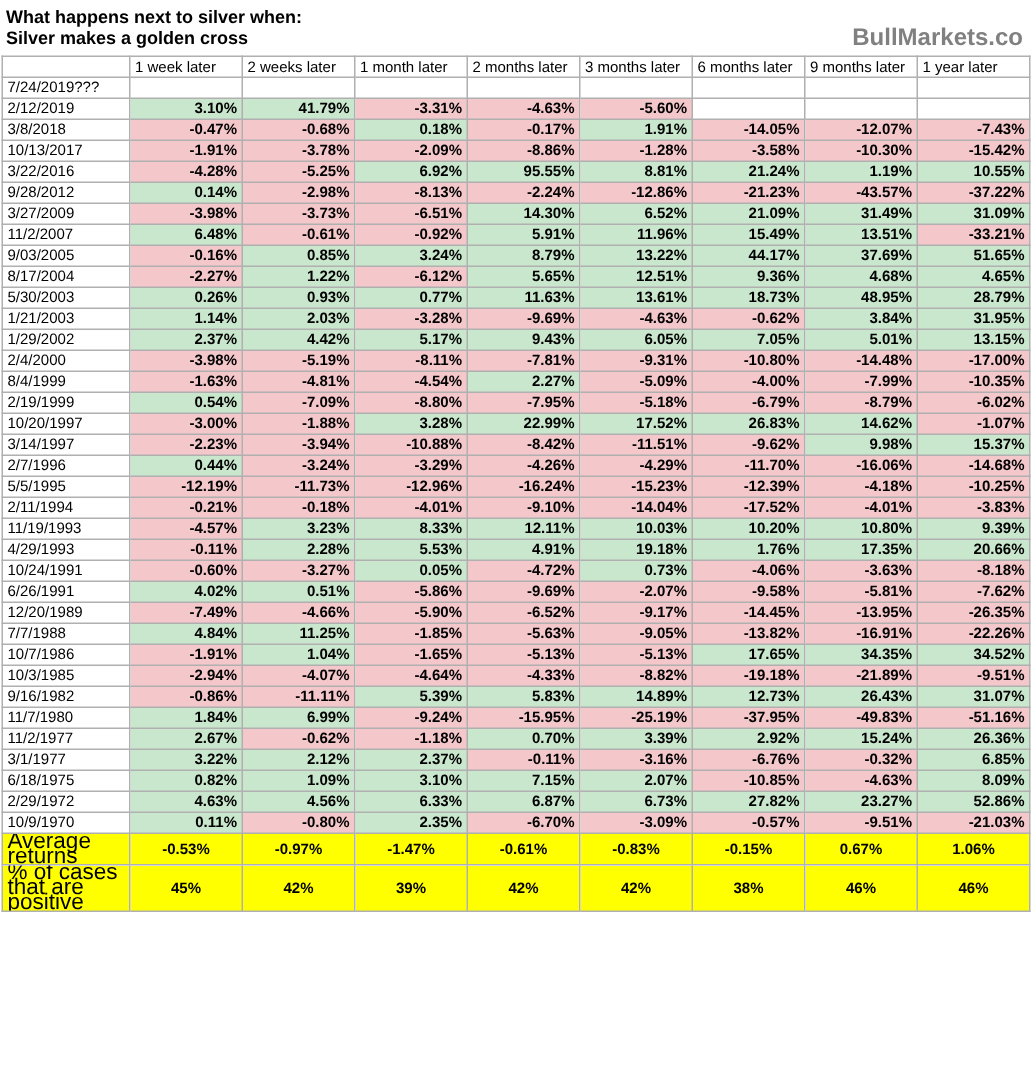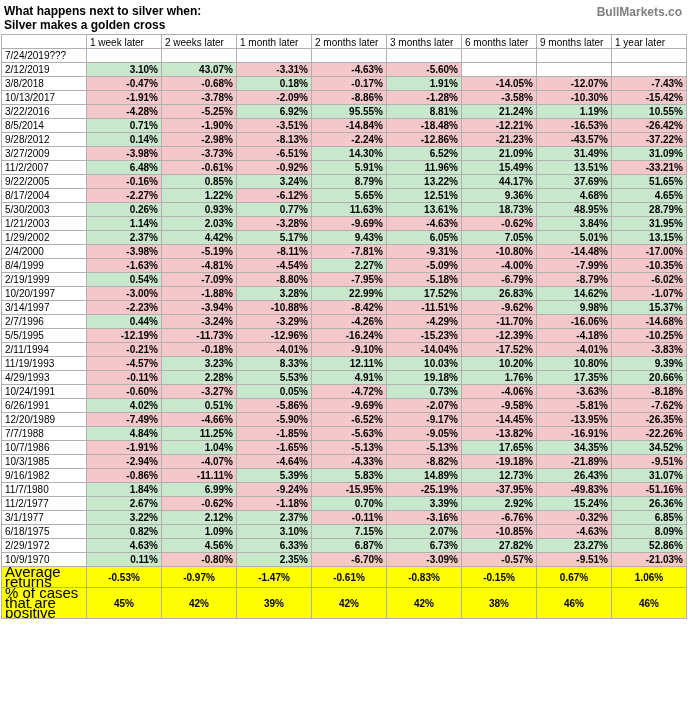--- a/index.html
+++ b/index.html
@@ -27,25 +27,26 @@
     align-items: flex-start;
     padding: 4px 4px 2px 4px;
   }
   .title {
     font-size: 12px;
     font-weight: bold;
     line-height: 14px;
     white-space: pre-line;
   }
   .brand {
-    font-size: 12px;
+    font-size: 16px;
     font-weight: bold;
     color: #808080;
     padding-top: 1px;
     padding-right: 2px;
+    margin-top: 12px;
   }
   table.grid {
     border-collapse: collapse;
     width: 686px;
     margin-left: 1px;
     table-layout: fixed;
   }
   table.grid th, table.grid td {
     border: 1px solid #b0b0b0;
     font-size: 10px;
@@ -131,21 +132,21 @@
           <td class="blank"></td>
           <td class="blank"></td>
           <td class="blank"></td>
           <td class="blank"></td>
           <td class="blank"></td>
           <td class="blank"></td>
         </tr>
         <tr>
           <td class="col-date">2/12/2019</td>
           <td class="num pos">3.10%</td>
-          <td class="num pos">43.07%</td>
+          <td class="num pos">41.79%</td>
           <td class="num neg">-3.31%</td>
           <td class="num neg">-4.63%</td>
           <td class="num neg">-5.60%</td>
           <td class="blank"></td>
           <td class="blank"></td>
           <td class="blank"></td>
         </tr>
         <tr>
           <td class="col-date">3/8/2018</td>
           <td class="num neg">-0.47%</td>
@@ -173,31 +174,20 @@
           <td class="num neg">-4.28%</td>
           <td class="num neg">-5.25%</td>
           <td class="num pos">6.92%</td>
           <td class="num pos">95.55%</td>
           <td class="num pos">8.81%</td>
           <td class="num pos">21.24%</td>
           <td class="num pos">1.19%</td>
           <td class="num pos">10.55%</td>
         </tr>
         <tr>
-          <td class="col-date">8/5/2014</td>
-          <td class="num pos">0.71%</td>
-          <td class="num neg">-1.90%</td>
-          <td class="num neg">-3.51%</td>
-          <td class="num neg">-14.84%</td>
-          <td class="num neg">-18.48%</td>
-          <td class="num neg">-12.21%</td>
-          <td class="num neg">-16.53%</td>
-          <td class="num neg">-26.42%</td>
-        </tr>
-        <tr>
           <td class="col-date">9/28/2012</td>
           <td class="num pos">0.14%</td>
           <td class="num neg">-2.98%</td>
           <td class="num neg">-8.13%</td>
           <td class="num neg">-2.24%</td>
           <td class="num neg">-12.86%</td>
           <td class="num neg">-21.23%</td>
           <td class="num neg">-43.57%</td>
           <td class="num neg">-37.22%</td>
         </tr>
@@ -217,21 +207,21 @@
           <td class="num pos">6.48%</td>
           <td class="num neg">-0.61%</td>
           <td class="num neg">-0.92%</td>
           <td class="num pos">5.91%</td>
           <td class="num pos">11.96%</td>
           <td class="num pos">15.49%</td>
           <td class="num pos">13.51%</td>
           <td class="num neg">-33.21%</td>
         </tr>
         <tr>
-          <td class="col-date">9/22/2005</td>
+          <td class="col-date">9/03/2005</td>
           <td class="num neg">-0.16%</td>
           <td class="num pos">0.85%</td>
           <td class="num pos">3.24%</td>
           <td class="num pos">8.79%</td>
           <td class="num pos">13.22%</td>
           <td class="num pos">44.17%</td>
           <td class="num pos">37.69%</td>
           <td class="num pos">51.65%</td>
         </tr>
         <tr>

